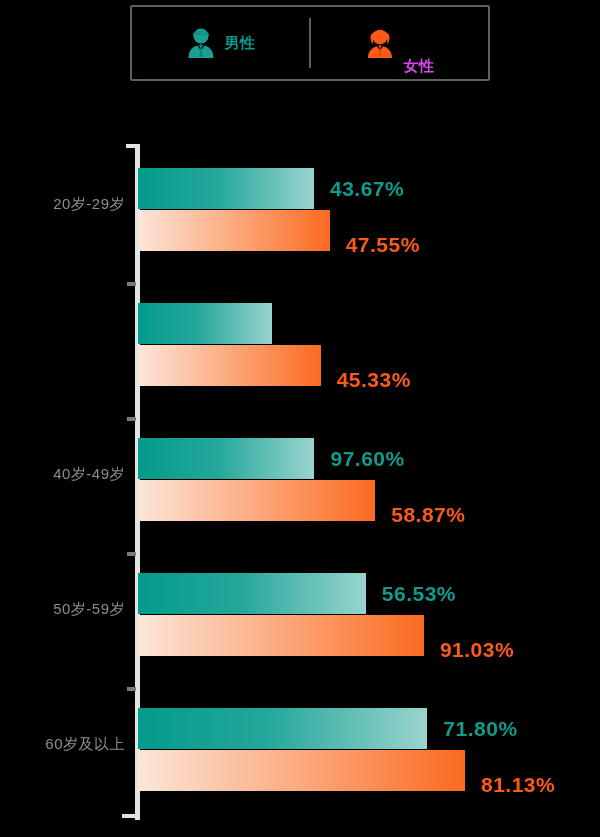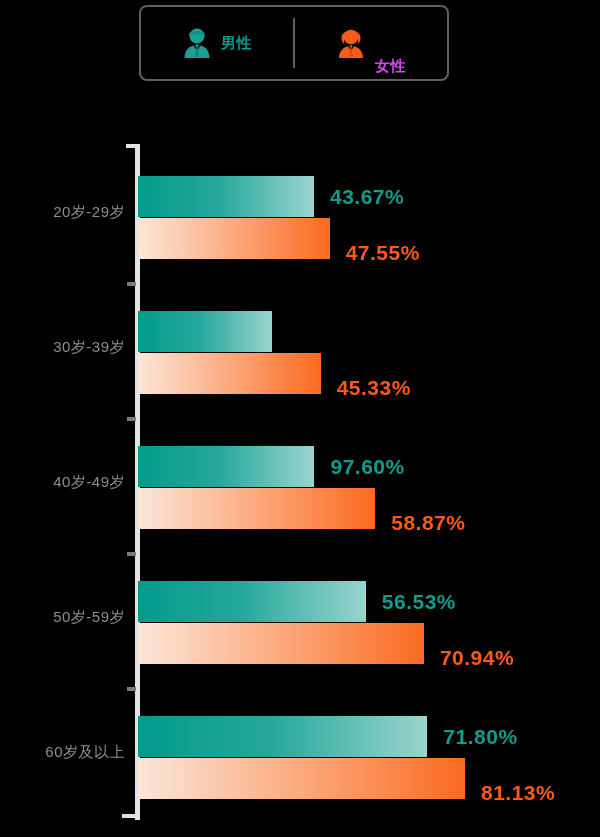--- a/index.html
+++ b/index.html
@@ -11,26 +11,26 @@
     width: 600px;
     height: 837px;
     position: relative;
     font-family: "Liberation Sans", "DejaVu Sans", sans-serif;
     overflow: hidden;
   }
 
   
   .legend {
     position: absolute;
-    left: 139px;
+    left: 130px;
     top: 5px;
-    width: 310px;
+    width: 360px;
     height: 76px;
     border: 2px solid #5b6360;
-    border-radius: 8px;
+    border-radius: 2px;
     display: flex;
     align-items: center;
     box-sizing: border-box;
   }
   .legend-item {
     flex: 1 1 0;
     display: flex;
     align-items: center;
     justify-content: center;
     gap: 9px;
@@ -74,21 +74,21 @@
     left: 127px;
     width: 9px;
     height: 4px;
     background: #7a7a7a;
   }
 
   
   .plot {
     position: absolute;
     left: 0;
-    top: 144px;
+    top: 136px;
     width: 600px;
     height: 676px;
   }
   .group {
     position: absolute;
     left: 0;
     width: 600px;
     height: 135px;
   }
   .cat-label {
@@ -178,21 +178,20 @@
       <div class="bar male" style="width: 175.99px;"></div>
       <span class="bar-value male">43.67%</span>
     </div>
     <div class="bar-row female">
       <div class="bar female" style="width: 191.626px;"></div>
       <span class="bar-value female">47.55%</span>
     </div>
   </div>
 
   <div class="group" style="top:135px">
-    <div class="cat-label">30岁-39岁</div>
     <div class="bar-row male">
       <div class="bar male" style="width: 134.038px;"></div>
     </div>
     <div class="bar-row female">
       <div class="bar female" style="width: 182.68px;"></div>
       <span class="bar-value female">45.33%</span>
     </div>
   </div>
 
   <div class="group" style="top:270px">
@@ -208,21 +207,21 @@
   </div>
 
   <div class="group" style="top:405px">
     <div class="cat-label">50岁-59岁</div>
     <div class="bar-row male">
       <div class="bar male" style="width: 227.816px;"></div>
       <span class="bar-value male">56.53%</span>
     </div>
     <div class="bar-row female">
       <div class="bar female" style="width: 285.888px;"></div>
-      <span class="bar-value female">70.94%</span>
+      <span class="bar-value female">91.03%</span>
     </div>
   </div>
 
   <div class="group" style="top:540px">
     <div class="cat-label">60岁及以上</div>
     <div class="bar-row male">
       <div class="bar male" style="width: 289.354px;"></div>
       <span class="bar-value male">71.80%</span>
     </div>
     <div class="bar-row female">

